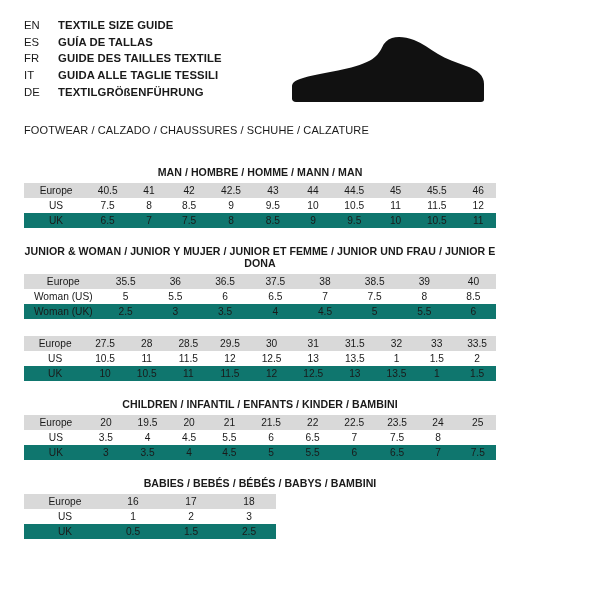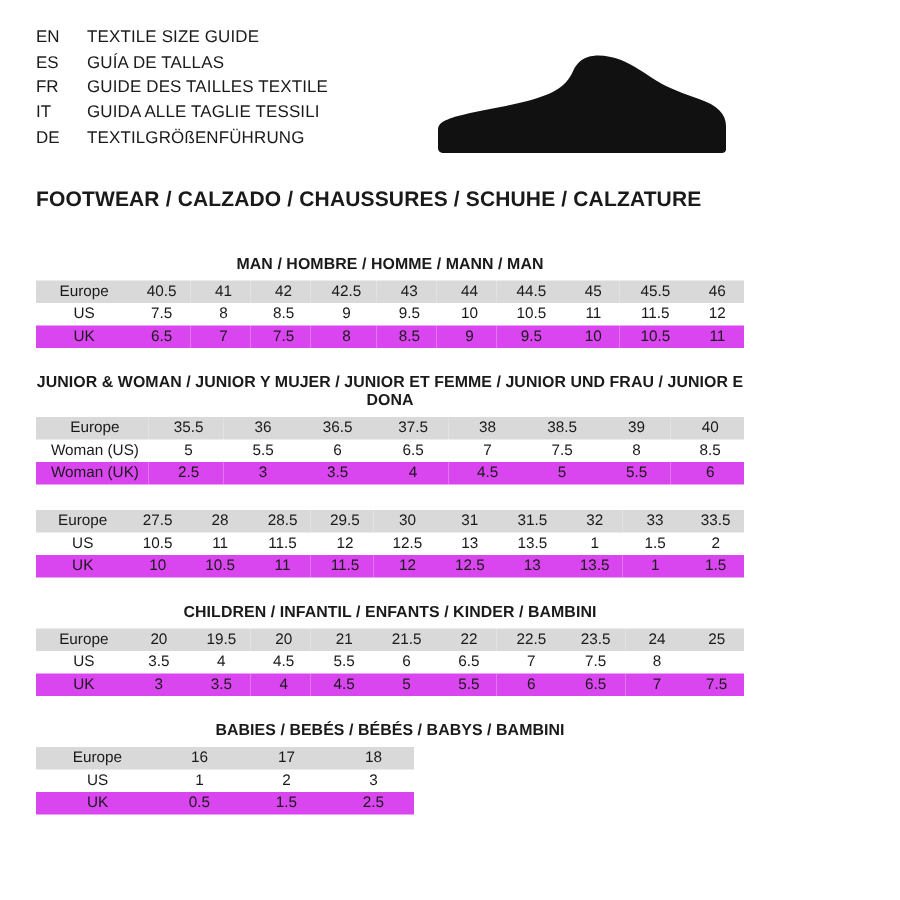--- a/index.html
+++ b/index.html
@@ -36,36 +36,36 @@
     padding: 0 0 2.6px 0;
     vertical-align: top;
     line-height: 1.25;
     white-space: nowrap;
   }
   .lang-code {
     width: 34px;
     font-weight: normal;
   }
   .lang-title {
-    font-weight: normal;
+    font-weight: bold;
     letter-spacing: .1px;
   }
 
   .shoe-wrap {
     width: 200px;
     height: 78px;
     margin-right: 8px;
     margin-top: 14px;
   }
   .shoe-wrap svg { display: block; }
 
   .footwear-line {
     margin-top: 14px;
-    font-size: 14px;
-    font-weight: bold;
+    font-size: 11px;
+    font-weight: normal;
     letter-spacing: .1px;
   }
 
   
   .sections { margin-top: 30px; text-align: center; }
   .section { margin-bottom: 17px; }
   .section-title {
     font-size: 10.6px;
     font-weight: bold;
     margin-bottom: 5px;
@@ -76,21 +76,21 @@
     font-size: 10.2px;
     table-layout: fixed;
   }
   table.size td {
     height: 15px;
     padding: 0 0 0 4px;
     line-height: 15px;
     white-space: nowrap;
   }
   table.size tr.shaded td { background: #d9d9d9; }
-  table.size tr.alt td { background: #d946ef; margin-top: 15px; }
+  table.size tr.alt td { background: #0f766e; margin-top: 15px; }
   .lbl { width: 74px; }
   .val { width: 54px; }
 
   .section-babies table.size .lbl { width: 74px; }
 </style>
 </head>
 <body>
 
 <div class="page">
 

